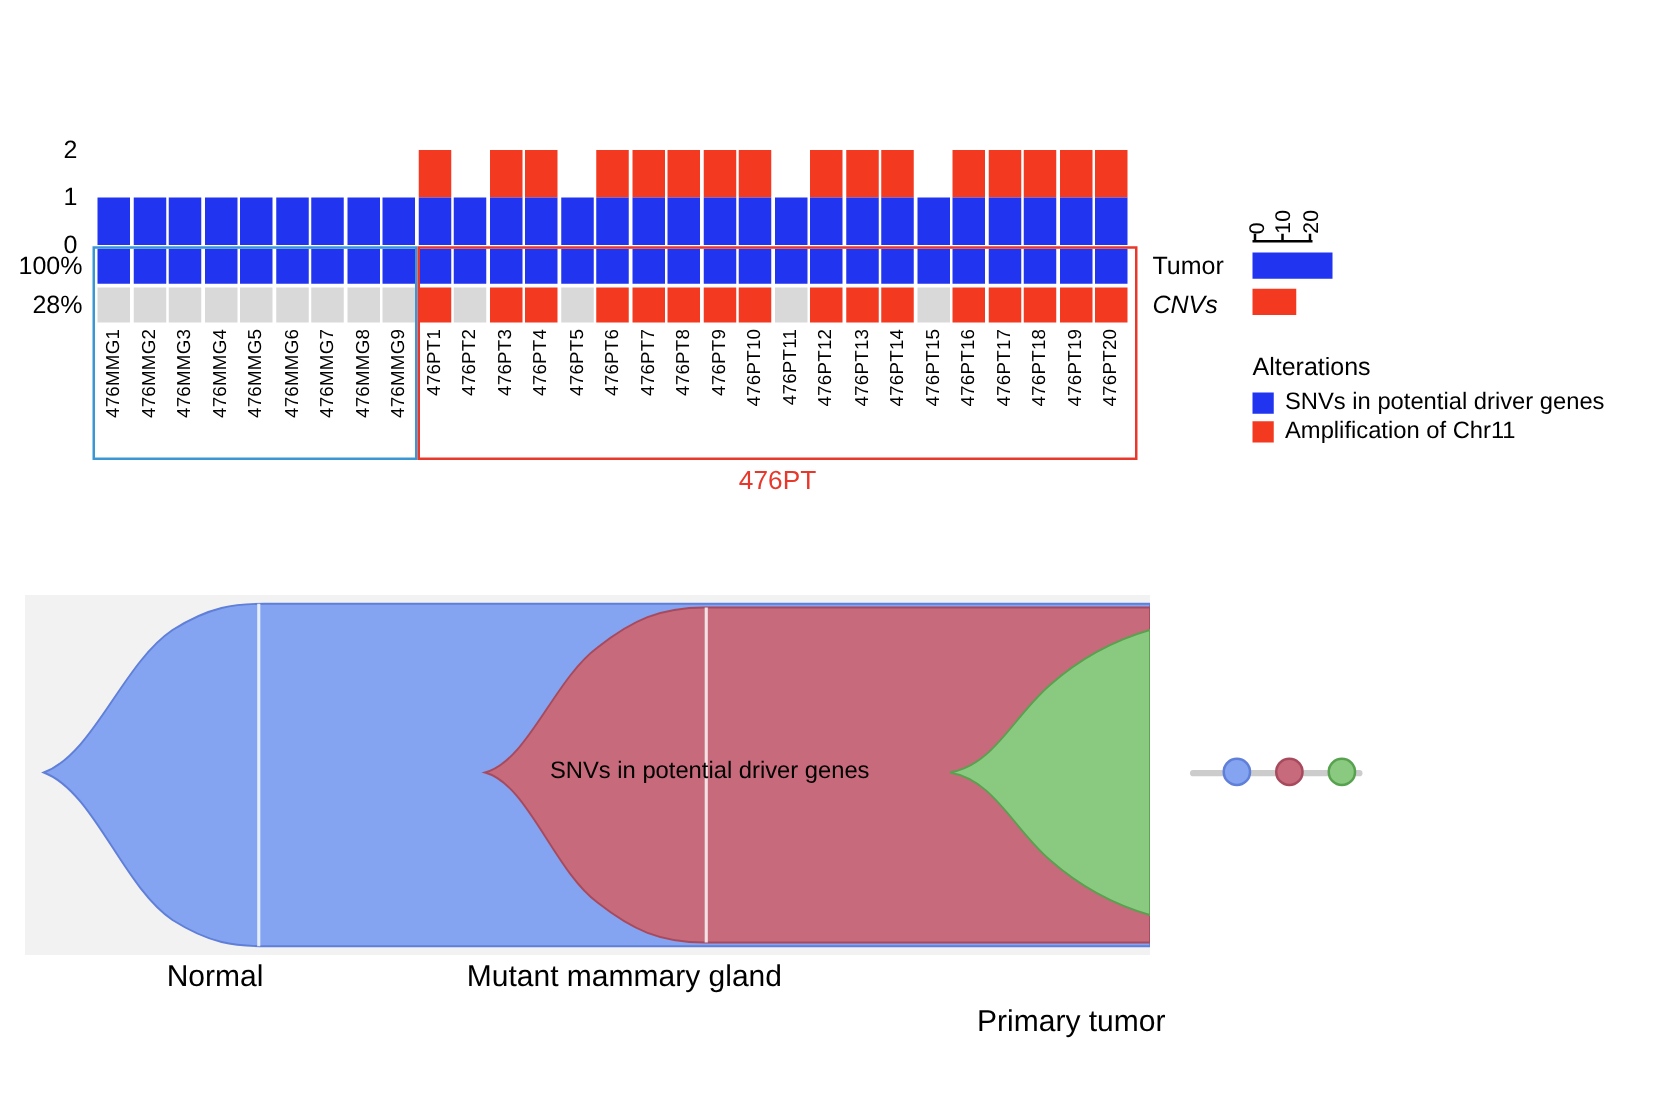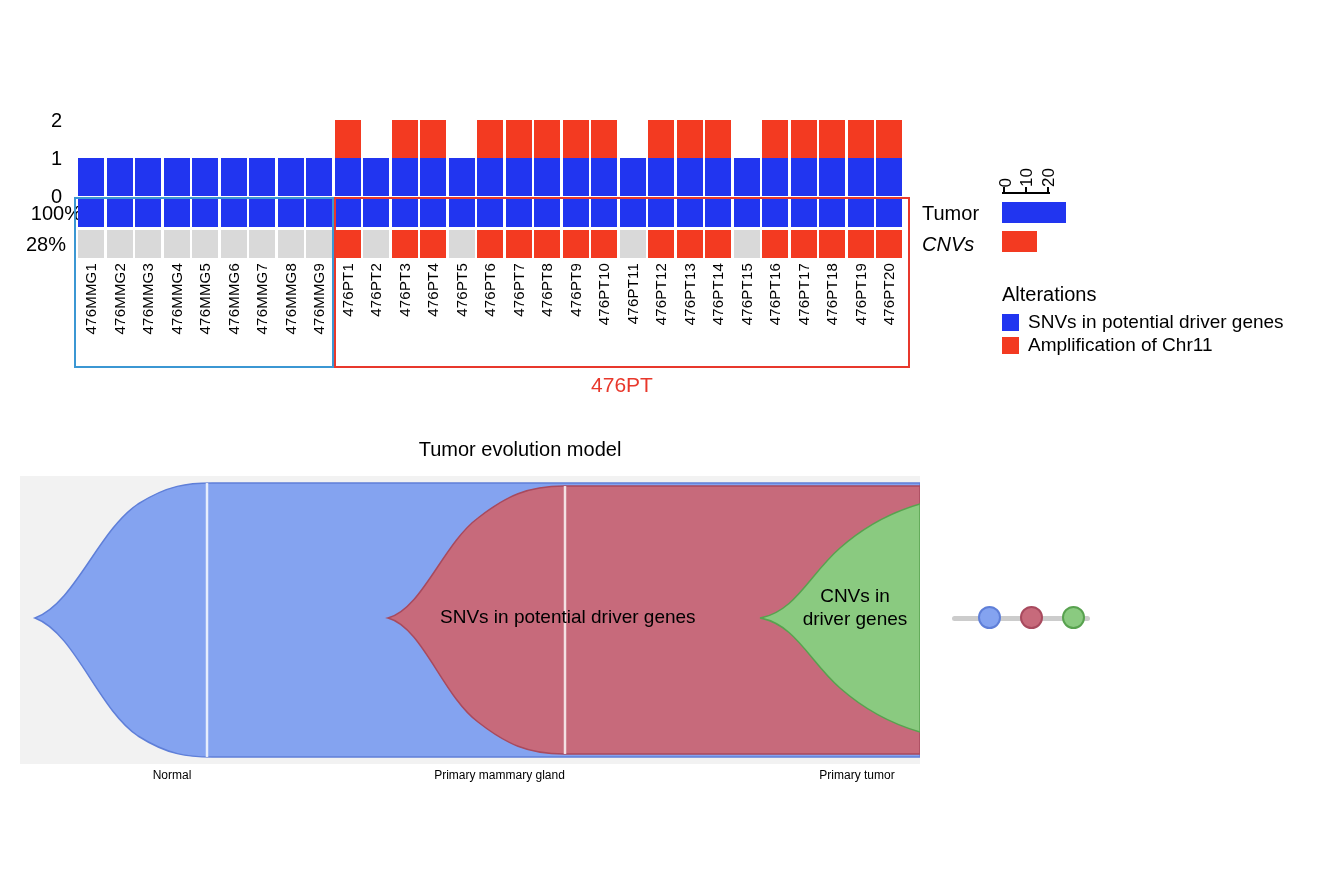--- a/index.html
+++ b/index.html
@@ -45,24 +45,24 @@
   #legend-item-1 { top: 334px; }
   .swatch { width: 17px; height: 17px; flex: 0 0 17px; }
   .legend-text { font-size: 19px; white-space: nowrap; }
 
   
   #fish-title { position: absolute; left: 260px; top: 438px; width: 520px; text-align: center; font-size: 20px; }
   #fish-svg { position: absolute; left: 20px; top: 476px; }
   .fish-label { position: absolute; font-size: 19px; }
   #fish-label-0 { left: 440px; top: 606px; white-space: nowrap; }
   #fish-label-1 { left: 785px; top: 584px; width: 140px; text-align: center; line-height: 23px; }
-  .stage-label { position: absolute; top: 768px; text-align: center; font-size: 12px; }
+  .stage-label { position: absolute; top: 768px; text-align: center; font-size: 24px; }
   #stage-0 { left: 97px; width: 150px; }
   #stage-1 { left: 357px; width: 285px; }
-  #stage-2 { left: 767px; width: 180px; }
+  #stage-2 { left: 767px; width: 180px; margin-top: 36px; }
 
   
   #timeline-line { position: absolute; left: 952px; top: 616px; width: 138px; height: 5px; background: #cccccc; border-radius: 3px; }
   .timeline-dot { position: absolute; top: 606px; width: 23px; height: 23px; border-radius: 50%; border: 2px solid #000; }
   #timeline-dot-0 { left: 978px; }
   #timeline-dot-1 { left: 1020px; }
   #timeline-dot-2 { left: 1062px; }
 </style>
 </head>
 <body>
@@ -172,21 +172,21 @@
       <div class="bar-col">
         <div class="seg" style="background: rgb(243, 58, 33);"></div>
         <div class="seg" style="background: rgb(33, 53, 240);"></div>
       </div>
       <div class="bar-col">
         <div class="seg" style="background: rgb(243, 58, 33);"></div>
         <div class="seg" style="background: rgb(33, 53, 240);"></div>
       </div>
     </div>
 
-  <div class="rowlab-left" style="top:199px;margin-left:16px;">100%</div>
+  <div class="rowlab-left" style="top:199px;">100%</div>
   <div class="rowlab-left" style="top:230px;">28%</div>
 
   <div class="flexrow" id="snv-row">
       <div class="cell" style="background: rgb(33, 53, 240);"></div>
       <div class="cell" style="background: rgb(33, 53, 240);"></div>
       <div class="cell" style="background: rgb(33, 53, 240);"></div>
       <div class="cell" style="background: rgb(33, 53, 240);"></div>
       <div class="cell" style="background: rgb(33, 53, 240);"></div>
       <div class="cell" style="background: rgb(33, 53, 240);"></div>
       <div class="cell" style="background: rgb(33, 53, 240);"></div>
@@ -358,39 +358,34 @@
   <div id="legend-title">Alterations</div>
   <div class="legend-item" id="legend-item-0">
     <div class="swatch" style="background: rgb(33, 53, 240);"></div>
     <div class="legend-text">SNVs in potential driver genes</div>
   </div>
   <div class="legend-item" id="legend-item-1">
     <div class="swatch" style="background: rgb(243, 58, 33);"></div>
     <div class="legend-text">Amplification of Chr11</div>
   </div>
 
-  <div id="fish-title">Tumor evolution model</div>
 
   <svg id="fish-svg" width="900" height="288" viewBox="0 0 900 288">
     <rect x="0" y="0" width="900" height="288" fill="#f2f2f2"></rect>
     <path stroke-width="1.5" d="M 15 142 C 55 127, 78 55, 118 28 C 148 9, 168 7, 192 7 L 900 7 L 900 281 L 192 281 C 168 281, 148 279, 118 260 C 78 233, 55 157, 15 142 Z" fill="#84a3f0" stroke="#5f7fd8"></path>
     <line x1="187" y1="7" x2="187" y2="281" stroke="#ffffff" stroke-opacity="0.8" stroke-width="2.5"></line>
     <path stroke-width="1.5" d="M 368 142 C 402 133, 423 68, 458 42 C 486 20, 508 10, 544 10 L 900 10 L 900 278 L 544 278 C 508 278, 486 268, 458 246 C 423 220, 402 151, 368 142 Z" fill="#c76a7b" stroke="#a84a5e"></path>
     <line x1="545" y1="10" x2="545" y2="278" stroke="#ffffff" stroke-opacity="0.8" stroke-width="2.5"></line>
     <path stroke-width="1.5" d="M 740 142 C 775 136, 790 98, 820 72 C 845 50, 872 36, 900 28 L 900 256 C 872 248, 845 234, 820 212 C 790 186, 775 148, 740 142 Z" fill="#8aca80" stroke="#58a24f"></path>
   </svg>
 
   <div class="fish-label" id="fish-label-0">SNVs in potential driver genes</div>
-  <div class="fish-label" id="fish-label-1">
-    <div>CNVs in</div>
-    <div>driver genes</div>
-  </div>
 
   <div class="stage-label" id="stage-0">Normal</div>
-  <div class="stage-label" id="stage-1">Primary mammary gland</div>
+  <div class="stage-label" id="stage-1">Mutant mammary gland</div>
   <div class="stage-label" id="stage-2">Primary tumor</div>
 
   <div id="timeline-line"></div>
   <div class="timeline-dot" id="timeline-dot-0" style="background: rgb(132, 163, 240); border-color: rgb(95, 127, 216);"></div>
   <div class="timeline-dot" id="timeline-dot-1" style="background: rgb(199, 106, 123); border-color: rgb(168, 74, 94);"></div>
   <div class="timeline-dot" id="timeline-dot-2" style="background: rgb(138, 202, 128); border-color: rgb(88, 162, 79);"></div>
 
 </div>
 
 </body></html>

